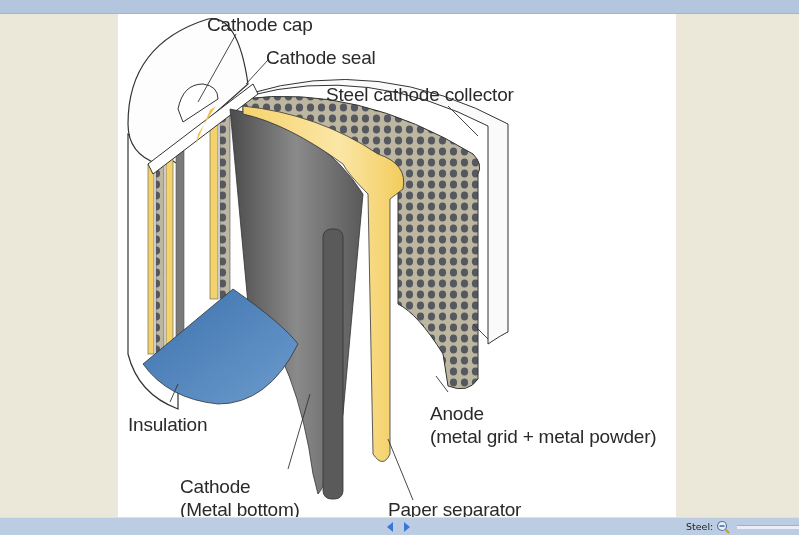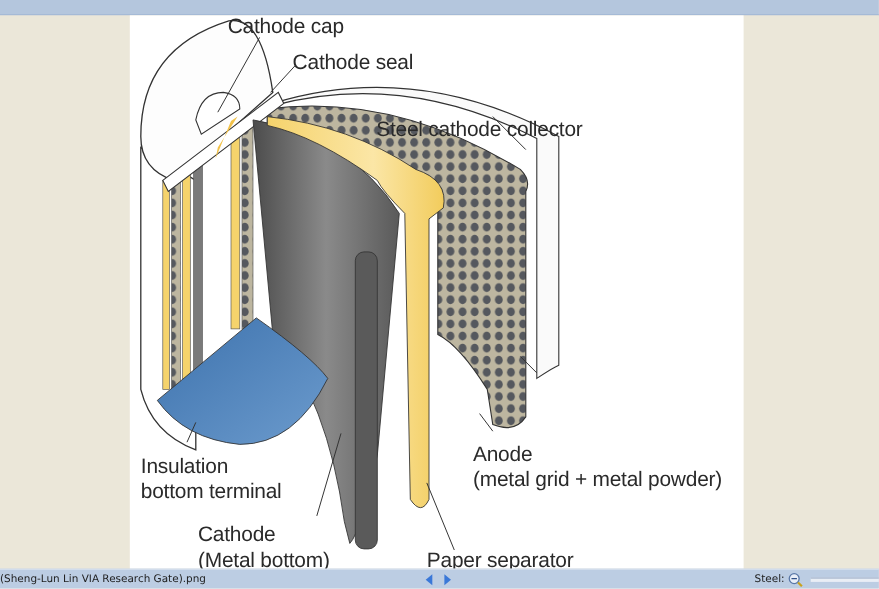--- a/index.html
+++ b/index.html
@@ -79,32 +79,30 @@
       <line x1="60" y1="370" x2="52" y2="388"></line>
       <line x1="192" y1="380" x2="170" y2="455"></line>
       <line x1="270" y1="425" x2="295" y2="486"></line>
       <line x1="318" y1="362" x2="330" y2="378"></line>
       <line x1="355" y1="310" x2="370" y2="325"></line>
     </g>
   </svg>
 
   <div class="lbl" style="left:89px;top:0px;">Cathode cap</div>
   <div class="lbl" style="left:148px;top:33px;text-align:right;">Cathode seal</div>
-  <div class="lbl" style="left:224px;top:70px;margin-top:24px;">Steel cathode collector</div>
+  <div class="lbl" style="left:208px;top:70px;">Steel cathode collector</div>
   <div class="lbl" style="left:10px;top:400px;">Insulation</div>
-  <div class="lbl" style="left:10px;top:423px;">bottom terminal</div>
   <div class="lbl" style="left:62px;top:462px;">Cathode</div>
   <div class="lbl" style="left:62px;top:485px;">(Metal bottom)</div>
   <div class="lbl" style="left:312px;top:389px;text-align:right;">Anode</div>
   <div class="lbl" style="left:312px;top:412px;">(metal grid + metal powder)</div>
   <div class="lbl" style="left:270px;top:485px;">Paper separator</div>
 </div>
 
 <div class="statusbar">
-  <span class="fname">(Sheng-Lun Lin VIA Research Gate).png</span>
   <svg class="nav" style="left:385px;" viewBox="0 0 10 12">
     <polygon points="8,1 2,6 8,11" fill="#3a78d8"></polygon>
   </svg>
   <svg class="nav" style="left:402px;" viewBox="0 0 10 12">
     <polygon points="2,1 8,6 2,11" fill="#3a78d8"></polygon>
   </svg>
   <span class="zoomlbl">Steel:</span>
   <svg class="zoomicon" viewBox="0 0 14 14">
     <circle cx="6" cy="6" r="4.5" fill="#e8eef8" stroke="#5a78a8" stroke-width="1.2"></circle>
     <line x1="3.5" y1="6" x2="8.5" y2="6" stroke="#2f4f86" stroke-width="1.3"></line>

